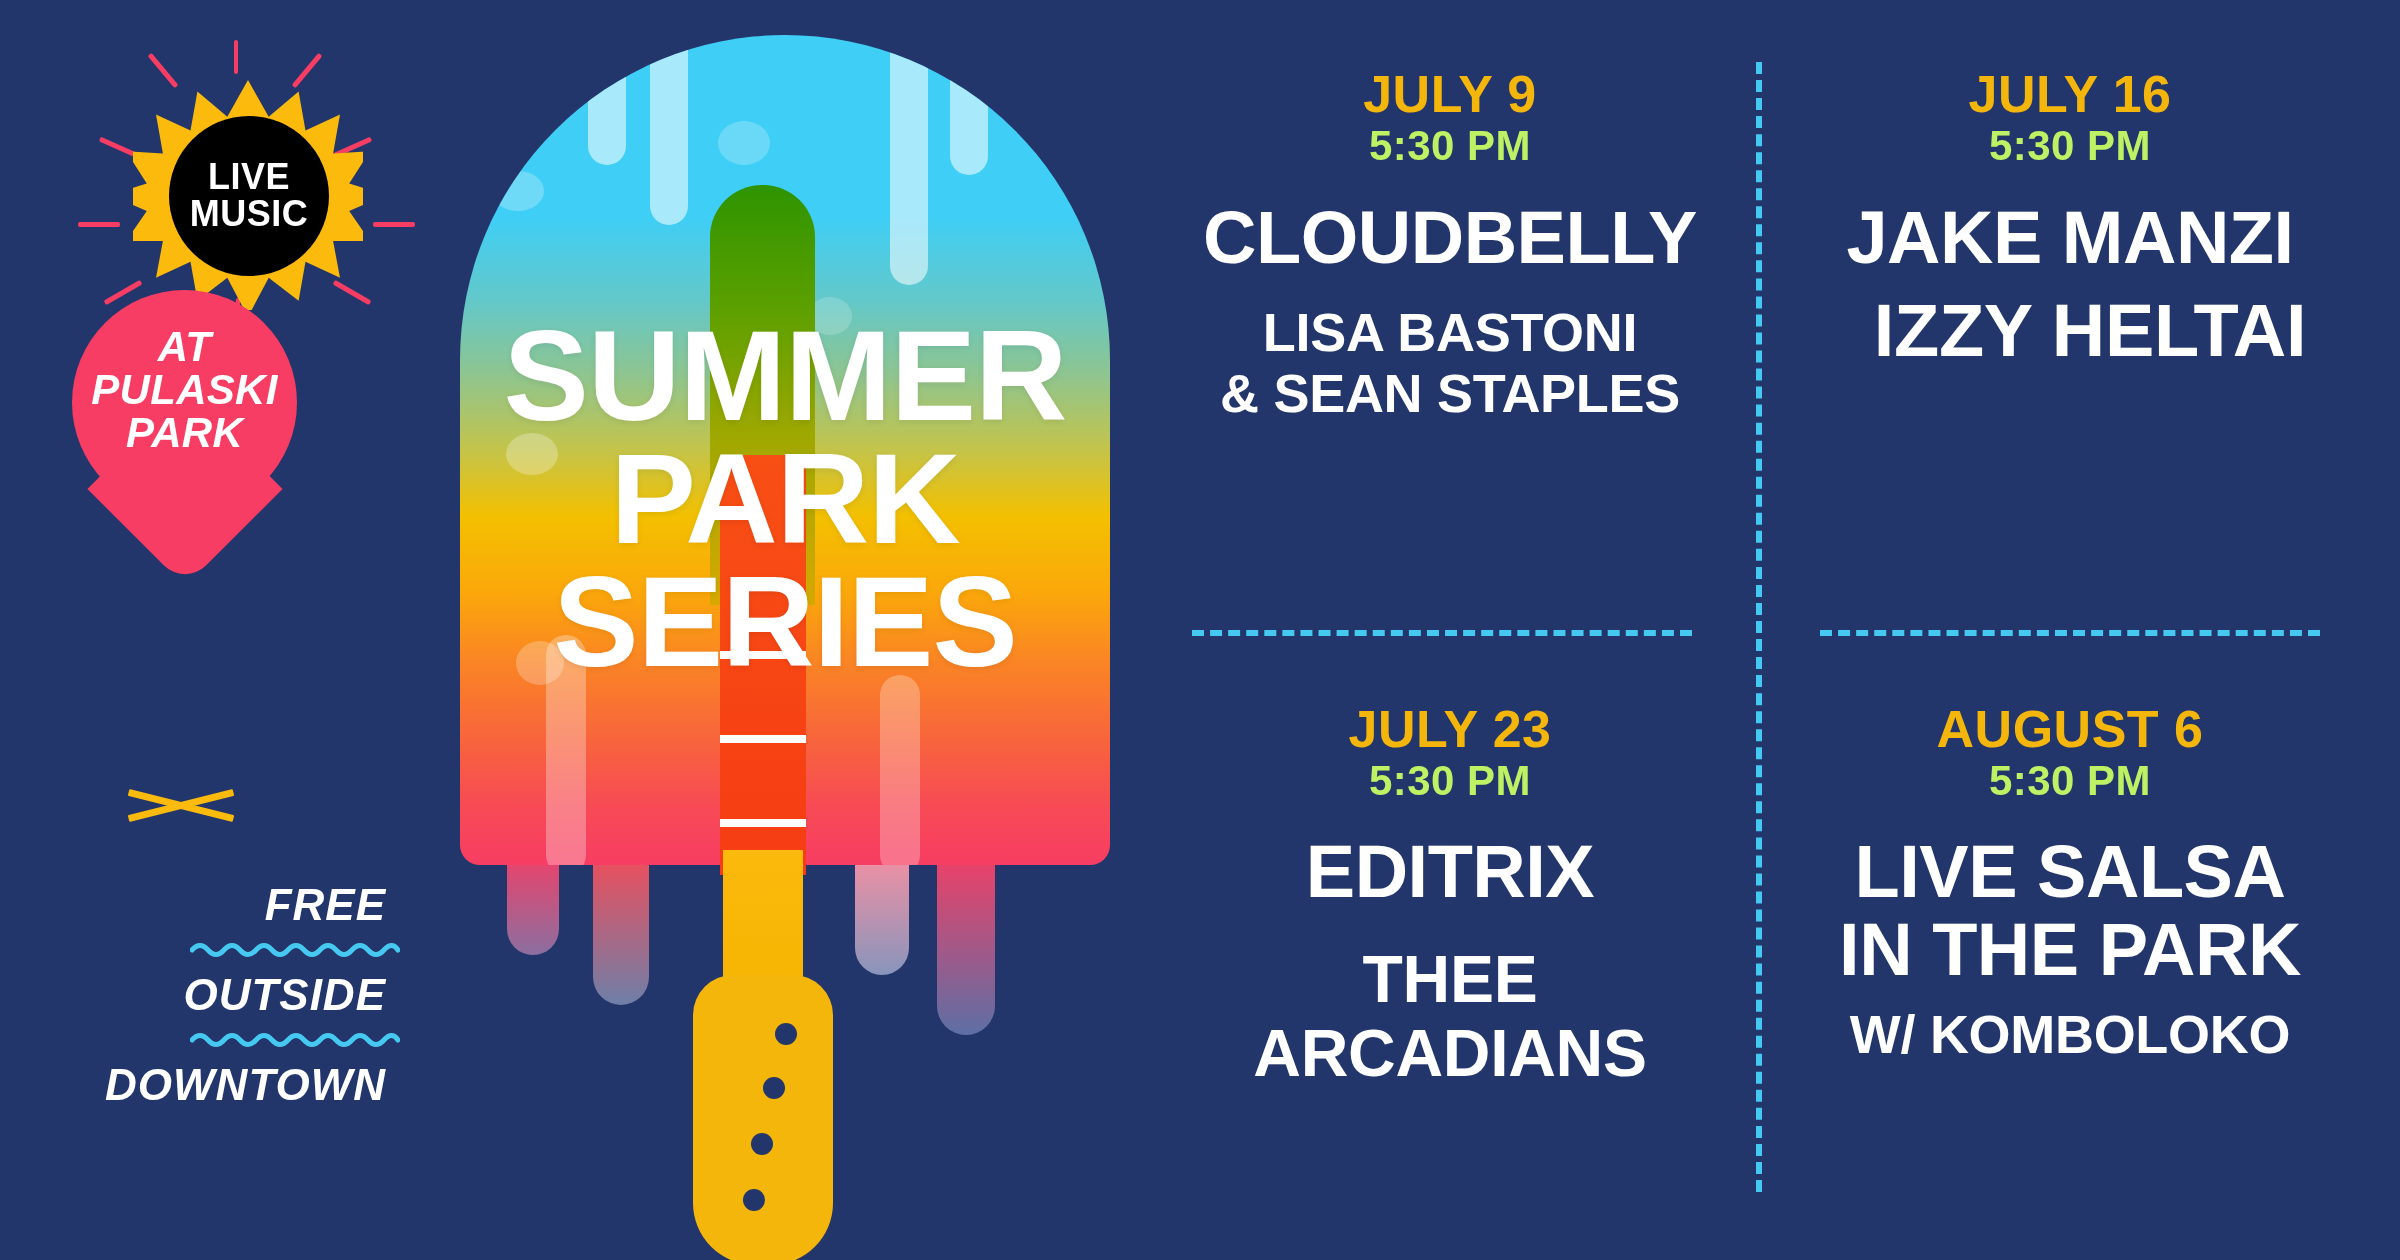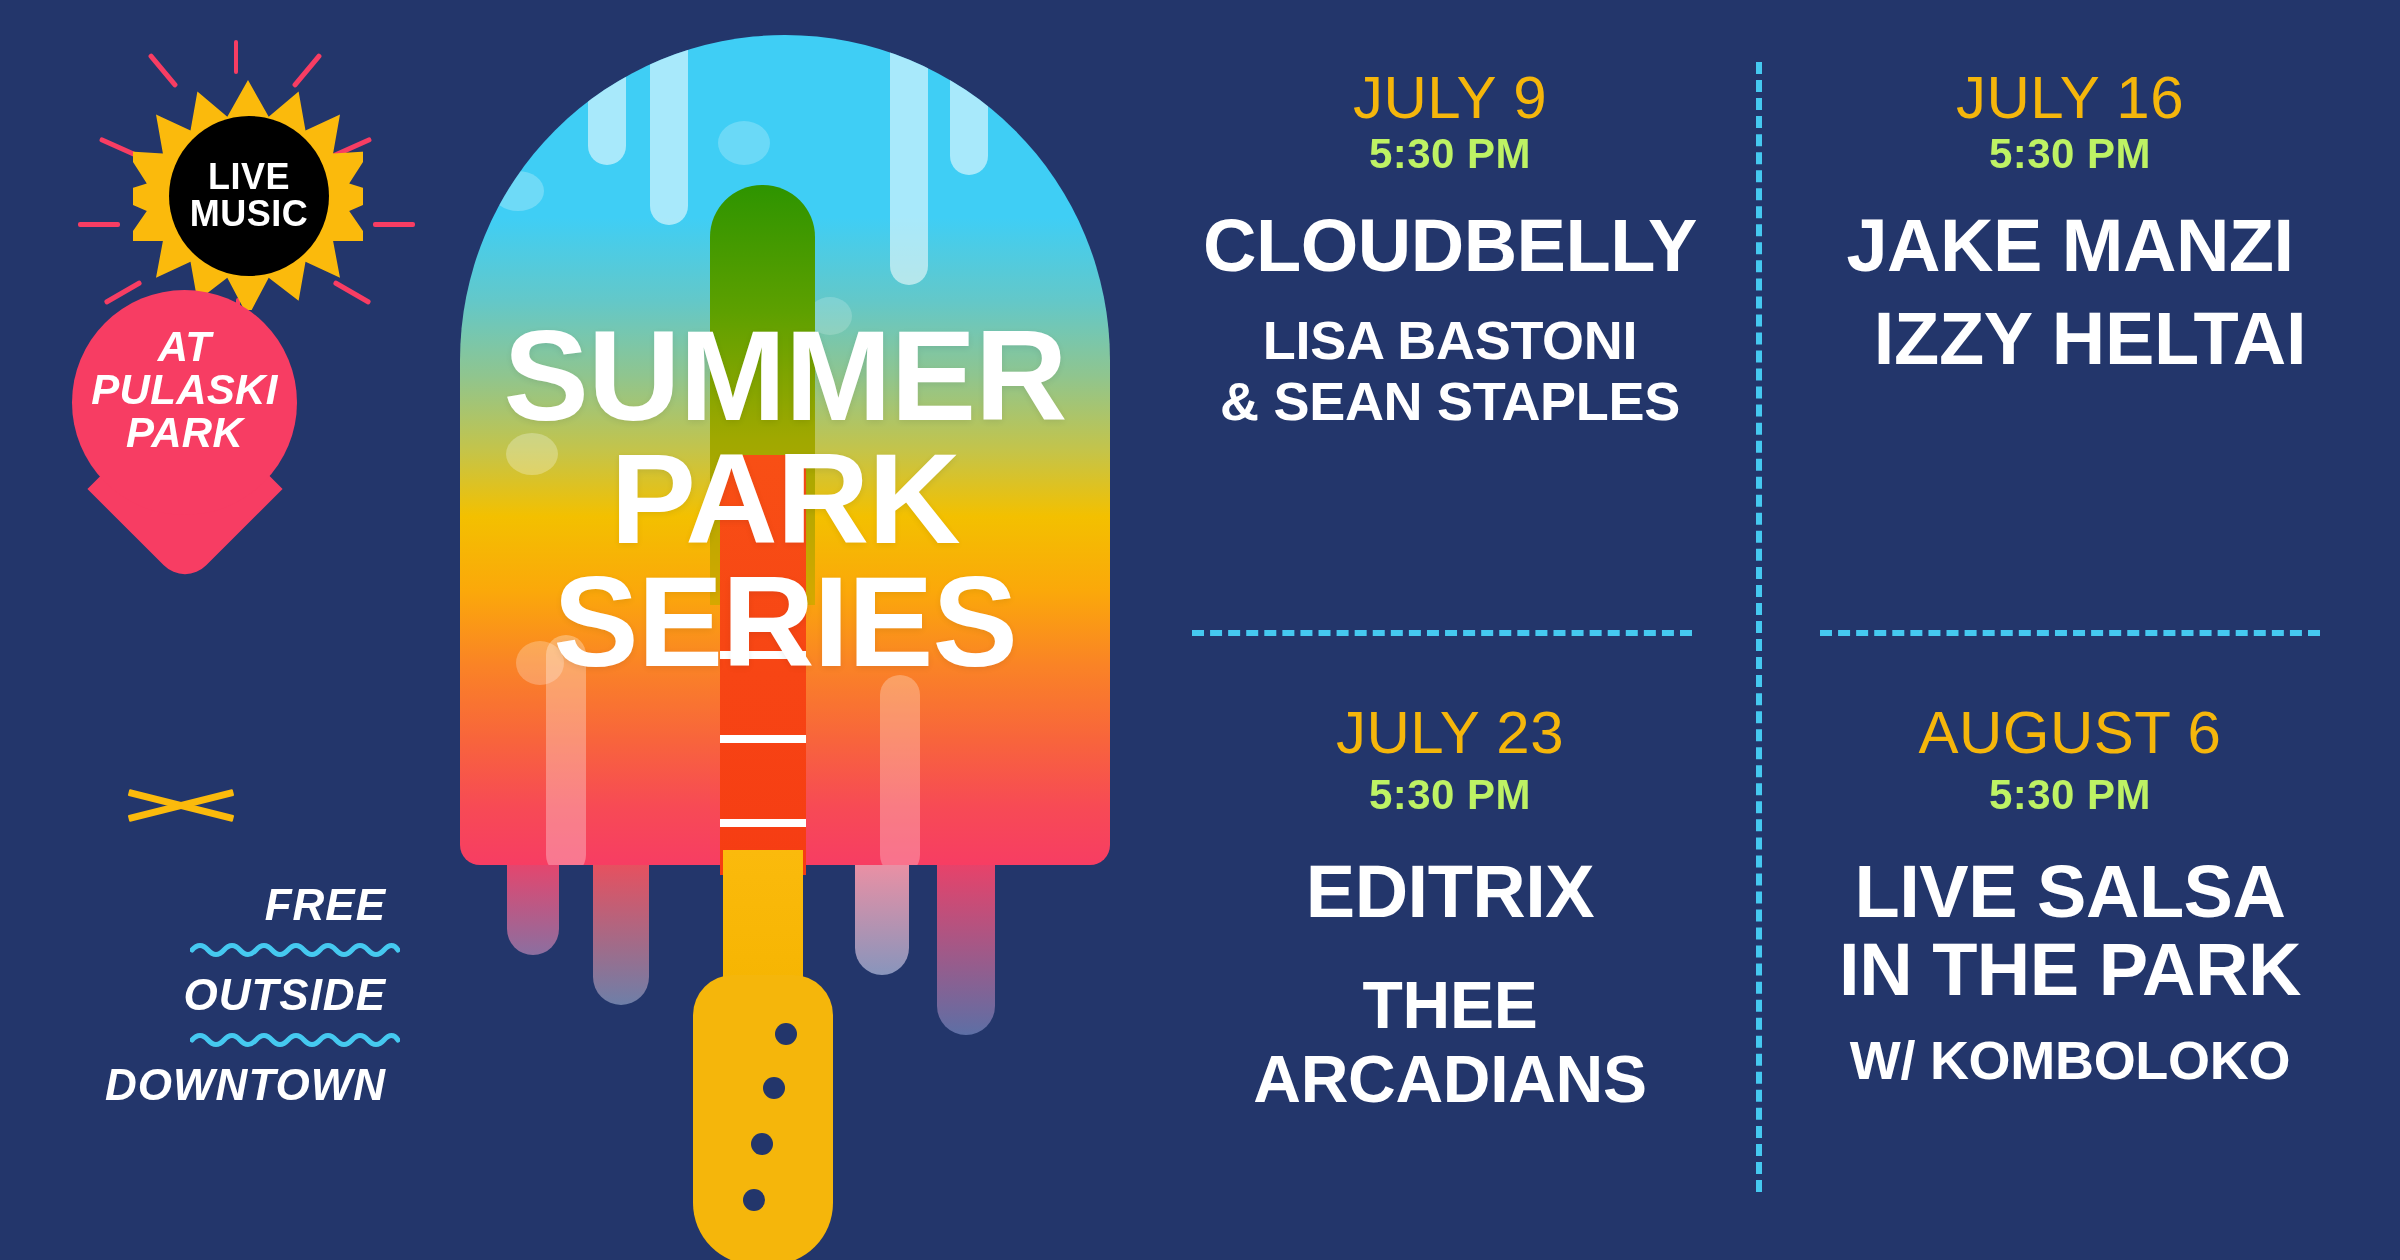--- a/index.html
+++ b/index.html
@@ -124,22 +124,22 @@
 
   
   #lineup{
     position:absolute;left:1160px;top:60px;width:1200px;height:1145px;
     display:grid;grid-template-columns:1fr 1fr;grid-template-rows:1fr 1fr;
   }
   .slot{position:relative;padding:8px 26px;text-align:center;
         display:flex;flex-direction:column;align-items:center;justify-content:flex-start;}
   .slot.c0{padding-right:46px;}
   .slot.c1{padding-left:46px;}
-  .slot.r1{padding-top:70px;gap:6px;}
-  .date{color:#F5B60B;font-weight:400;font-size:60px;line-height:1.0;letter-spacing:.5px;}
+  .slot.r1{padding-top:70px;}
+  .date{color:#F5B60B;font-weight:700;font-size:52px;line-height:1.0;letter-spacing:.5px;}
   .time{color:#bef264;font-weight:700;font-size:42px;line-height:1.25;letter-spacing:.5px;}
   .headliner{color:#fff;font-weight:700;font-size:74px;line-height:1.05;margin-top:26px;letter-spacing:-.5px;}
   .headliner span{display:block;}
   .support{color:#fff;font-weight:700;font-size:54px;line-height:1.12;margin-top:26px;letter-spacing:-.3px;}
   .support span{display:block;}
 
   
   .divider-v{
     position:absolute;left:1756px;top:62px;width:0;height:1130px;
     border-left:6px dashed #45C9F0;

